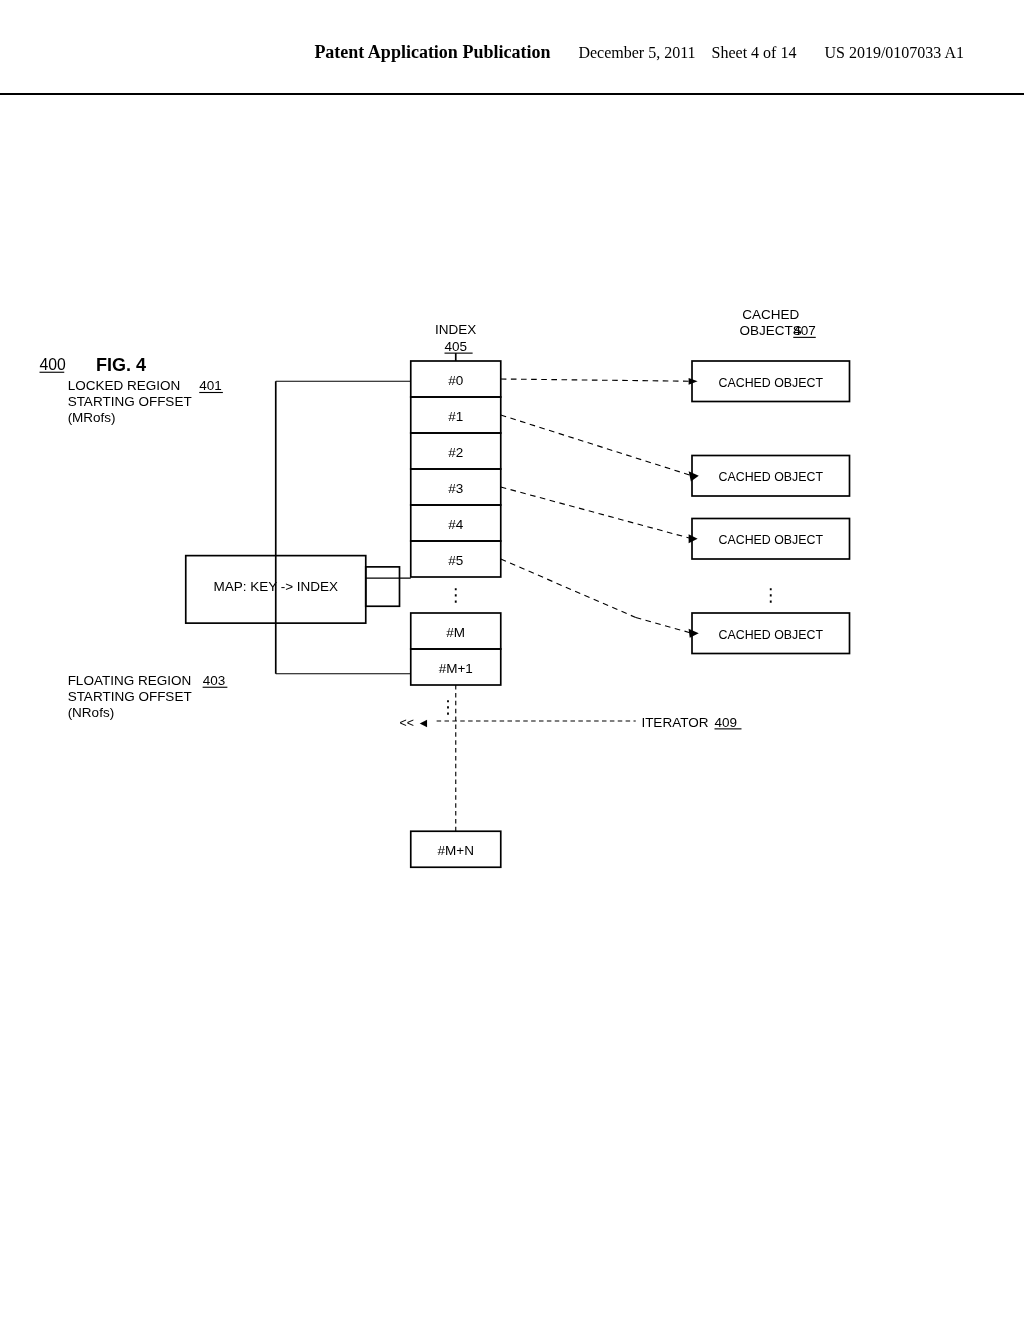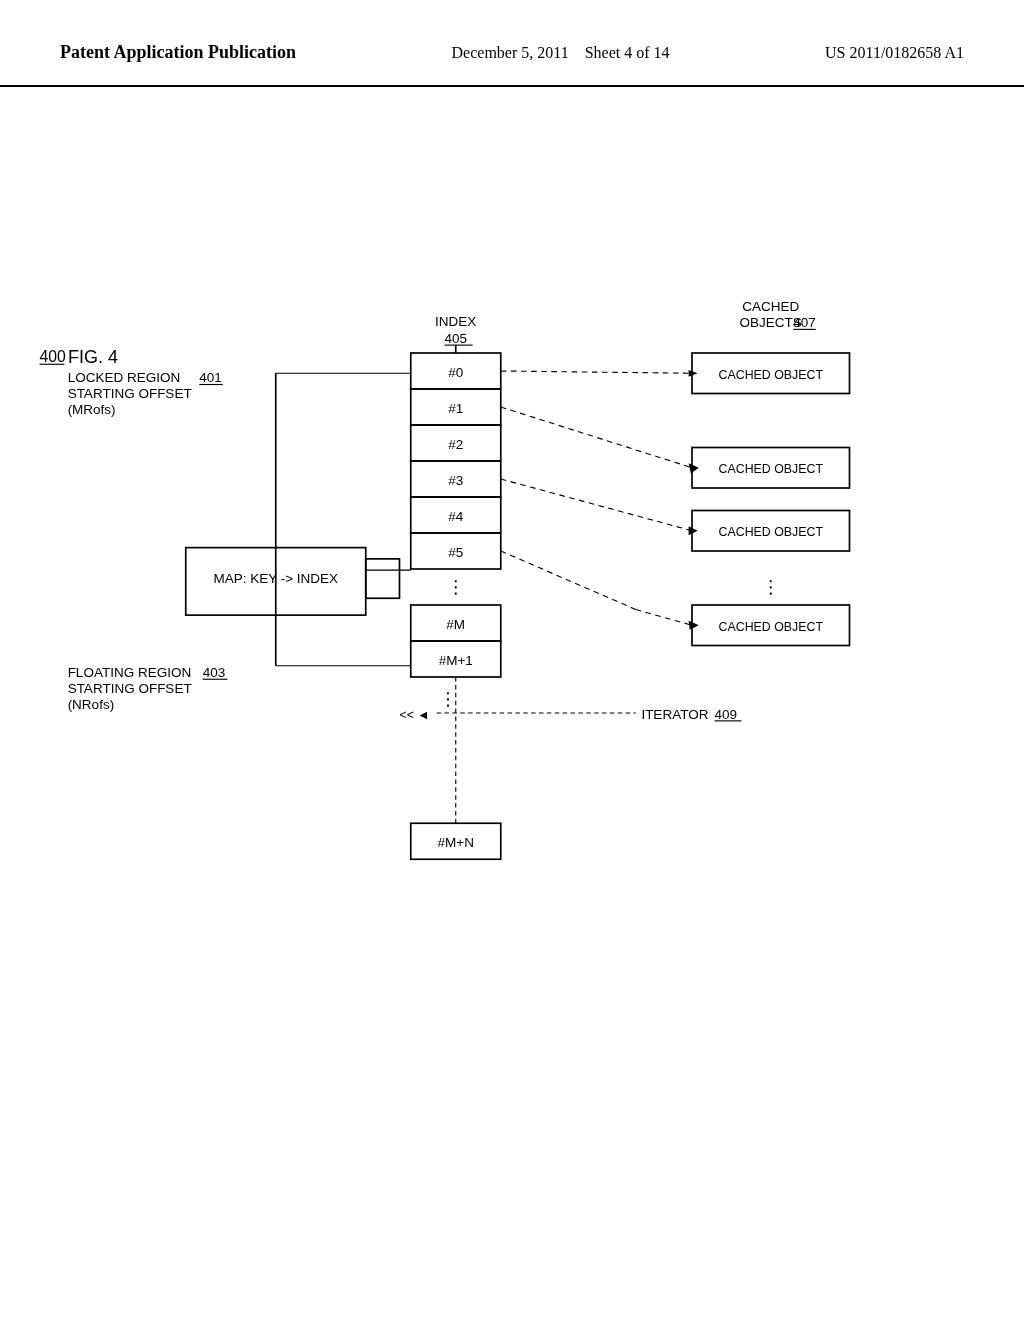--- a/index.html
+++ b/index.html
@@ -8,24 +8,25 @@
       height: 1320px;
       background: #fff;
       font-family: 'Times New Roman', Times, serif;
       position: relative;
       overflow: hidden;
     }
 
     
     .header {
       display: flex;
-      justify-content: space-between;
+      justify-content: flex-end;
       align-items: flex-start;
-      padding: 40px 60px 20px 60px;
+      padding: 40px 60px 28px 60px;
       border-bottom: 2px solid #000;
+      gap: 28px;
     }
     .header-left {
       font-weight: bold;
       font-size: 18px;
       line-height: 1.4;
     }
     .header-center {
       font-size: 16px;
       text-align: center;
       padding-top: 4px;
@@ -39,24 +40,24 @@
     
     .diagram-area {
       position: relative;
       width: 100%;
       height: 1150px;
       padding: 20px 60px;
     }
 
     .fig-label {
       position: absolute;
-      left: 68px;
+      left: 96px;
       top: 260px;
       font-size: 18px;
-      font-weight: normal;
+      font-weight: bold;
       font-family: Arial, sans-serif;
     }
 
     
     .diagram-svg {
       position: absolute;
       left: 0;
       top: 140px;
       width: 100%;
       height: 900px;
@@ -64,21 +65,21 @@
   </style>
 </head>
 <body>
 
 <div class="header">
   <div class="header-left">Patent Application Publication</div>
   <div class="header-center">
     <span>December 5, 2011</span>&nbsp;&nbsp;&nbsp;
     <span>Sheet 4 of 14</span>
   </div>
-  <div class="header-right">US 2011/0182658 A1</div>
+  <div class="header-right">US 2019/0107033 A1</div>
 </div>
 
 <div class="diagram-area">
   <div class="fig-label">FIG. 4</div>
 
   <svg class="diagram-svg" viewBox="0 0 900 800">
 
     <text x="30" y="120" font-family="Arial, sans-serif" font-size="14">400</text>
 
     <line x1="30" y1="122" x2="52" y2="122" stroke="#000" stroke-width="1"></line>

